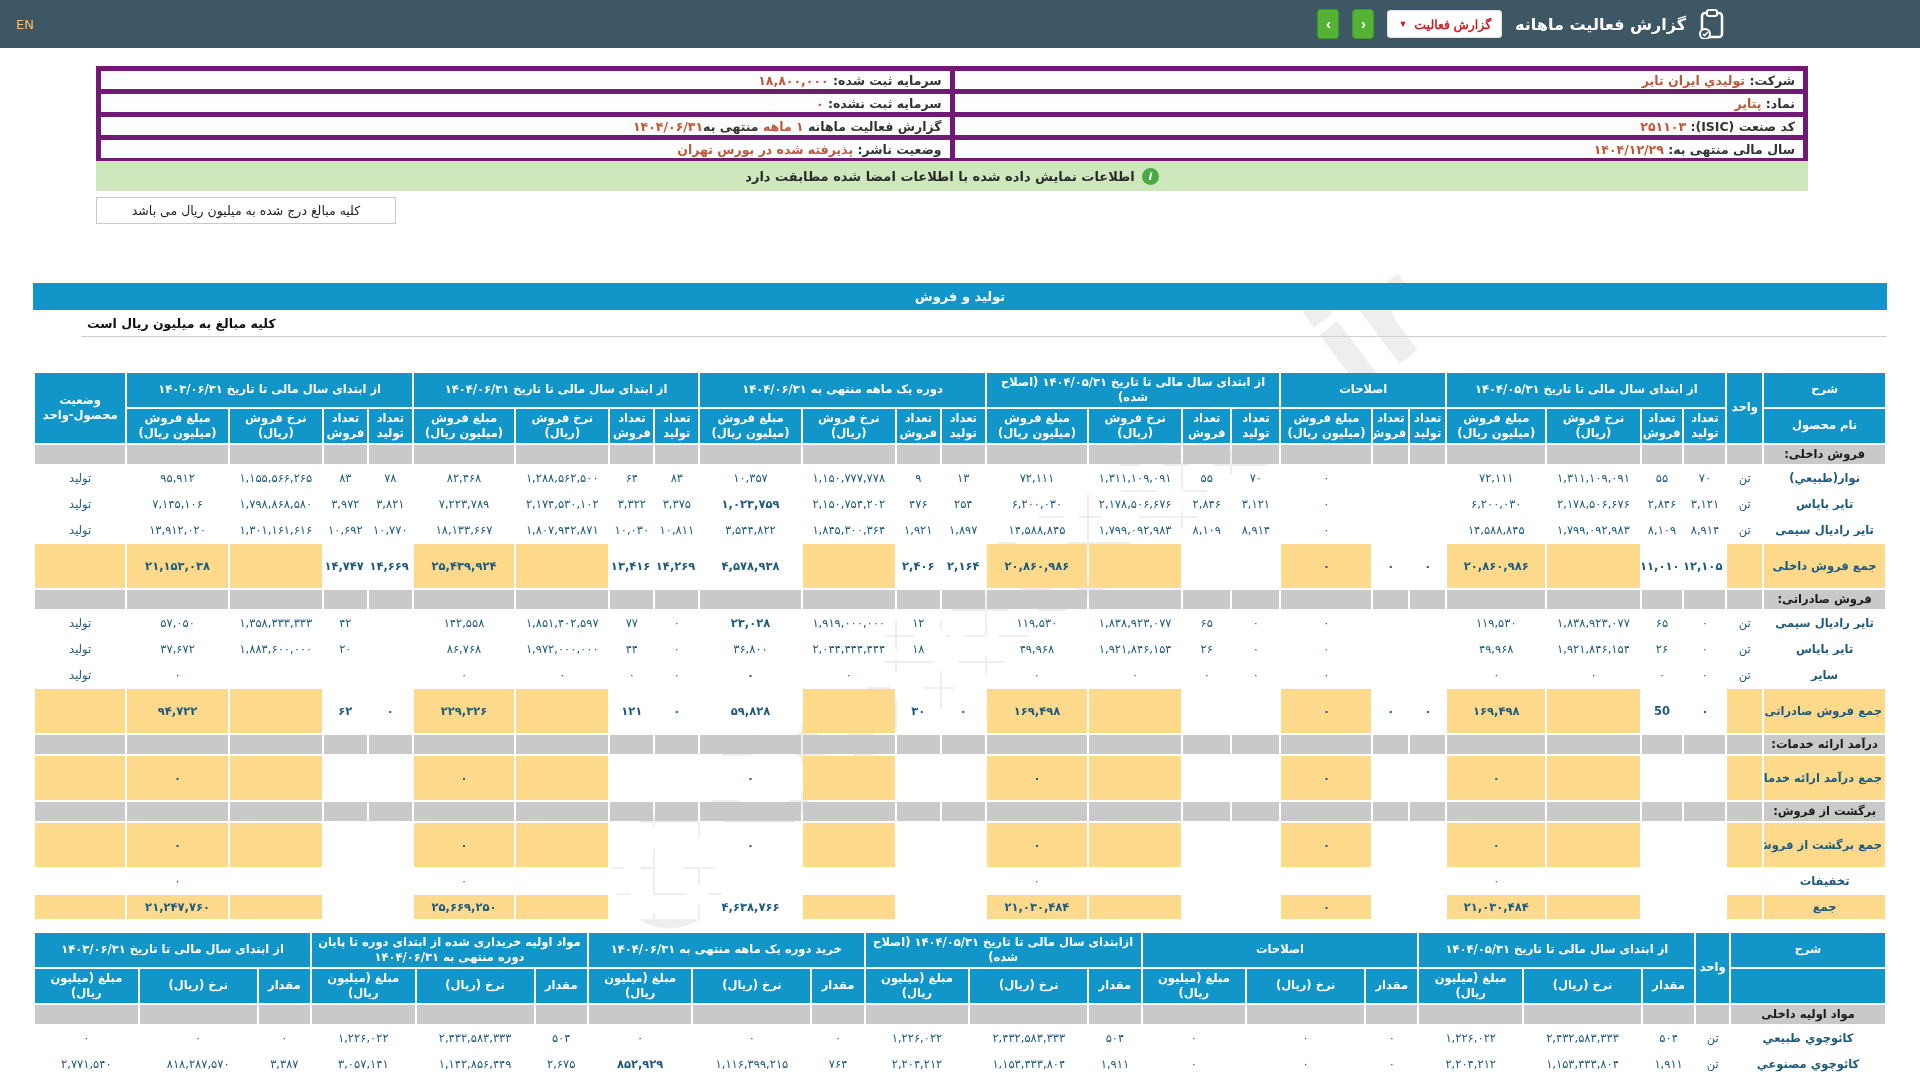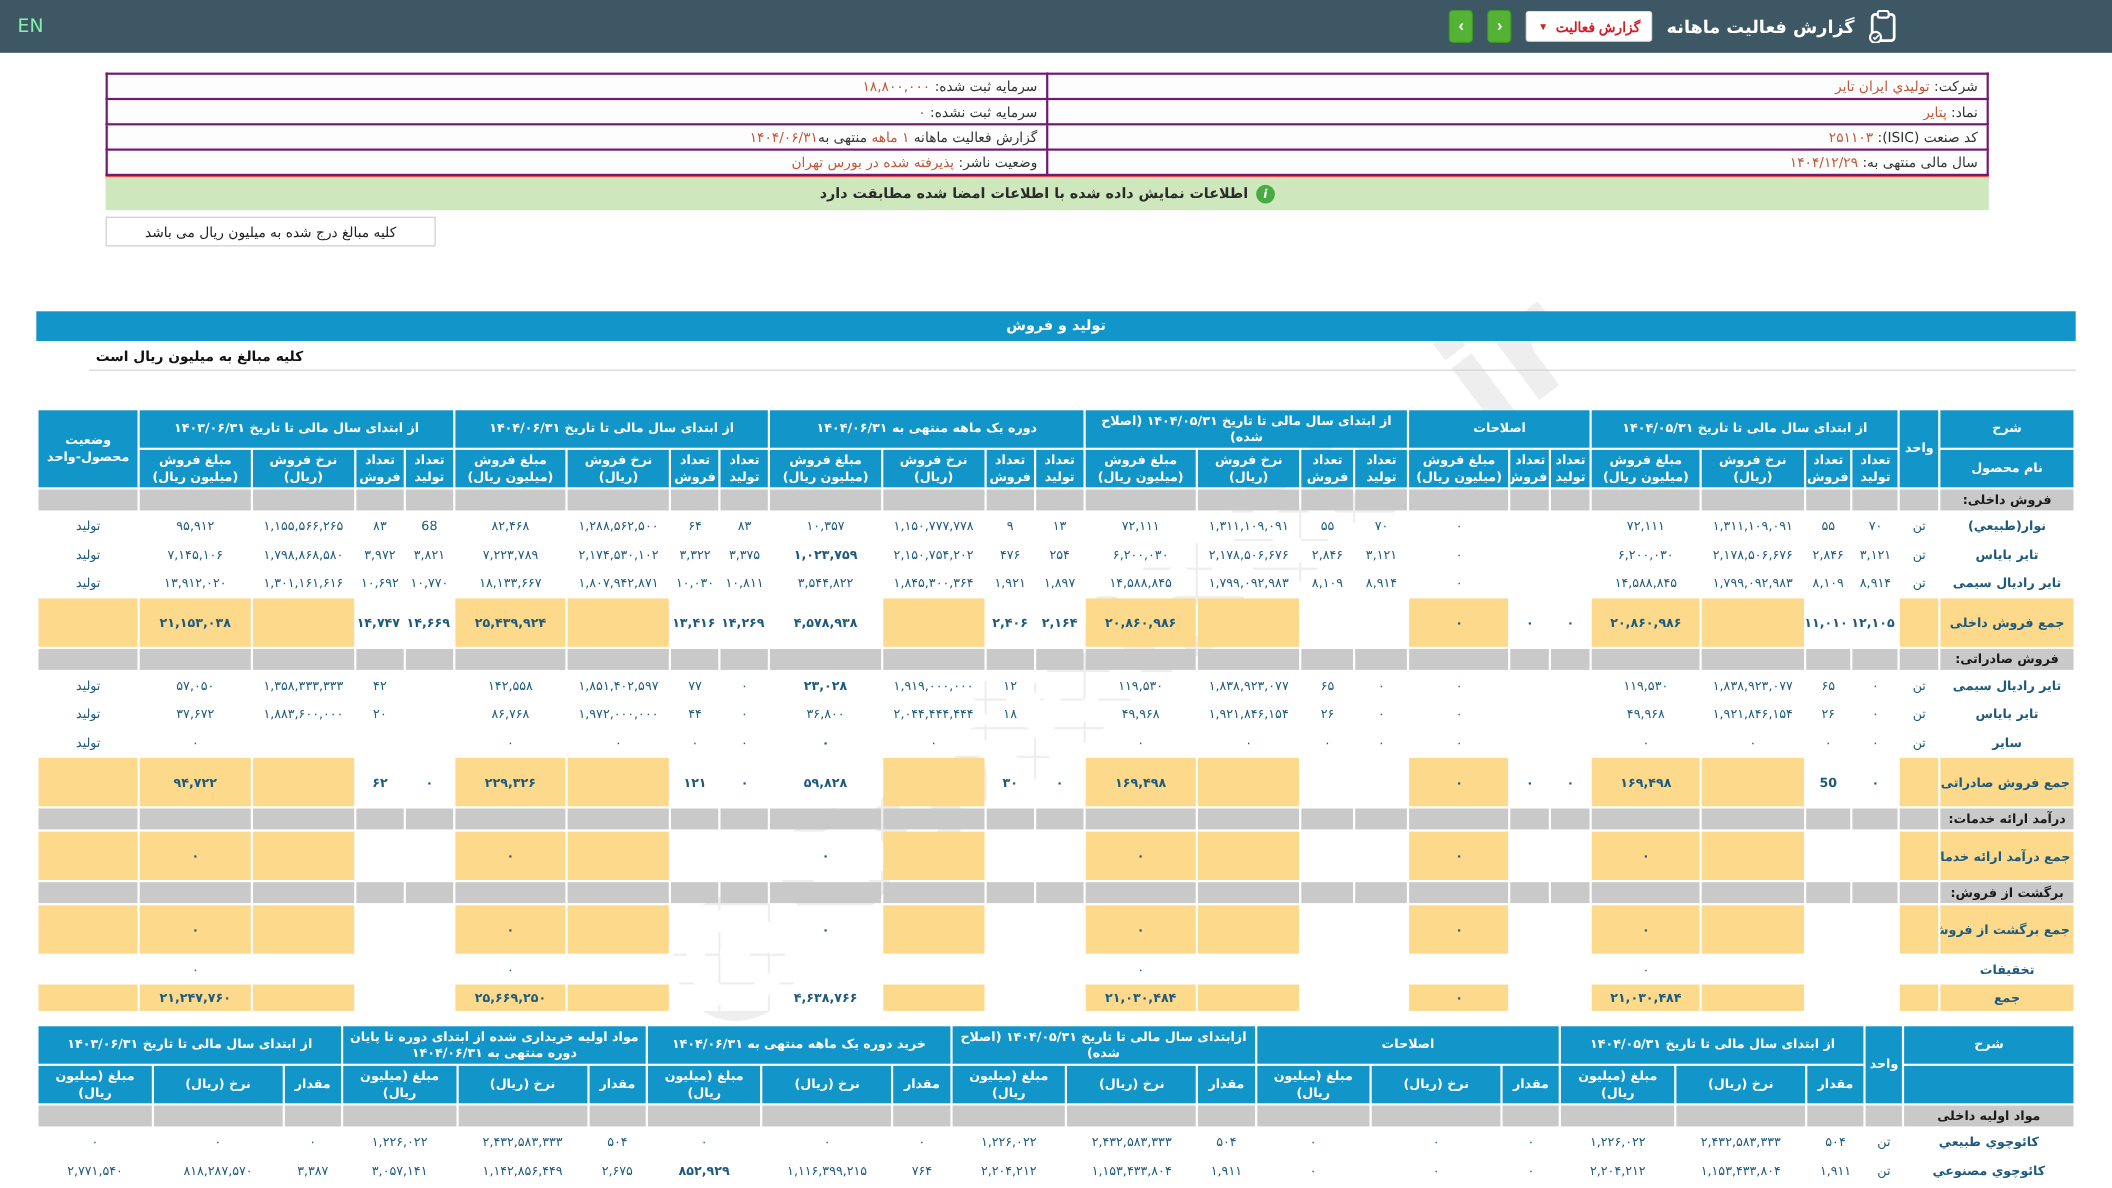--- a/index.html
+++ b/index.html
@@ -3,35 +3,35 @@
 <meta charset="utf-8">
 <style>
   * { margin:0; padding:0; box-sizing:border-box; }
   html,body { width:1920px; height:1080px; overflow:hidden; background:#fff;
     font-family:"DejaVu Sans","Liberation Sans",sans-serif; }
   .page { position:relative; width:1920px; height:1080px; overflow:hidden; background:#fff; }
 
   
   .navbar { position:absolute; top:0; left:0; width:1920px; height:48px; background:#3d5765;
     display:flex; align-items:center; justify-content:space-between; padding:0 195px 0 16px; }
-  .nav-lang { color:#86efac; font-size:17px; cursor:pointer; }
+  .nav-lang { color:#fdba74; font-size:13px; cursor:pointer; }
   .nav-right { display:flex; align-items:center; direction:ltr; gap:13px; }
   .gbtn { width:22px; height:30px; border-radius:4px; border:1px solid #3f9924; background:#54b234;
     color:#fff; font-size:15px; font-weight:bold; line-height:28px; text-align:center; cursor:pointer; }
   .report-btn { height:28px; background:#fff; border:1px solid #e0e0e0; border-radius:3px;
     padding:0 10px; display:flex; align-items:center; gap:7px; cursor:pointer; direction:rtl; }
   .report-btn .lbl { color:#cc2127; font-size:12.5px; font-weight:bold; }
   .report-btn .caret { color:#cc2127; font-size:9px; }
   .nav-title { color:#fff; font-size:16px; font-weight:bold; direction:rtl; }
   .clip-ic { width:26px; height:30px; position:relative; }
 
   
   .info-wrap { position:absolute; top:66px; left:96px; width:1712px; direction:rtl; }
   table.info { width:100%; border-collapse:collapse; background:#fdfdfd; }
-  table.info td { border:2px solid #701a75; height:23px; font-size:12.5px; padding:1px 8px; white-space:nowrap; }
+  table.info td { border:5px solid #701a75; height:23px; font-size:12.5px; padding:1px 8px; white-space:nowrap;font-weight:bold; }
   table.info td .lb { color:#333; }
   table.info td .vl { color:#bf5738; }
   .info-redline { height:3px; background:#e6504f; width:100%; }
 
   .notice-bar { position:absolute; top:161px; left:96px; width:1712px; height:30px; background:#cfe7bd;
     display:flex; align-items:center; justify-content:center; direction:rtl; gap:7px; }
   .notice-bar .txt { font-size:13px; font-weight:bold; color:#2b2b2b; }
   .info-ic { width:17px; height:17px; border-radius:50%; background:#4aא; background:#49a942; color:#fff;
     font-size:11px; font-weight:bold; text-align:center; line-height:17px; font-style:italic; }
 
@@ -257,21 +257,21 @@
               <td class="c-rate">۱,۳۱۱,۱۰۹,۰۹۱</td>
               <td class="c-amt">۷۲,۱۱۱</td>
               <td class="c-qty-b">۱۳</td>
               <td class="c-qty-b">۹</td>
               <td class="c-rate">۱,۱۵۰,۷۷۷,۷۷۸</td>
               <td class="c-mamt-b">۱۰,۳۵۷</td>
               <td class="c-qty-b">۸۳</td>
               <td class="c-qty-b">۶۴</td>
               <td class="c-rate">۱,۲۸۸,۵۶۲,۵۰۰</td>
               <td class="c-amt">۸۲,۴۶۸</td>
-              <td class="c-qty-b">68</td>
+              <td class="c-qty-b">۷۸</td>
               <td class="c-qty-b">۸۳</td>
               <td class="c-rate">۱,۱۵۵,۵۶۶,۲۶۵</td>
               <td class="c-amt">۹۵,۹۱۲</td>
               <td class="c-status">تولید</td>
             </tr>
             <tr class="">
               <td class="c-label">تایر بایاس</td>
               <td class="c-unit">تن</td>
               <td class="c-qty-g">۳,۱۲۱</td>
               <td class="c-qty-g">۲,۸۴۶</td>

